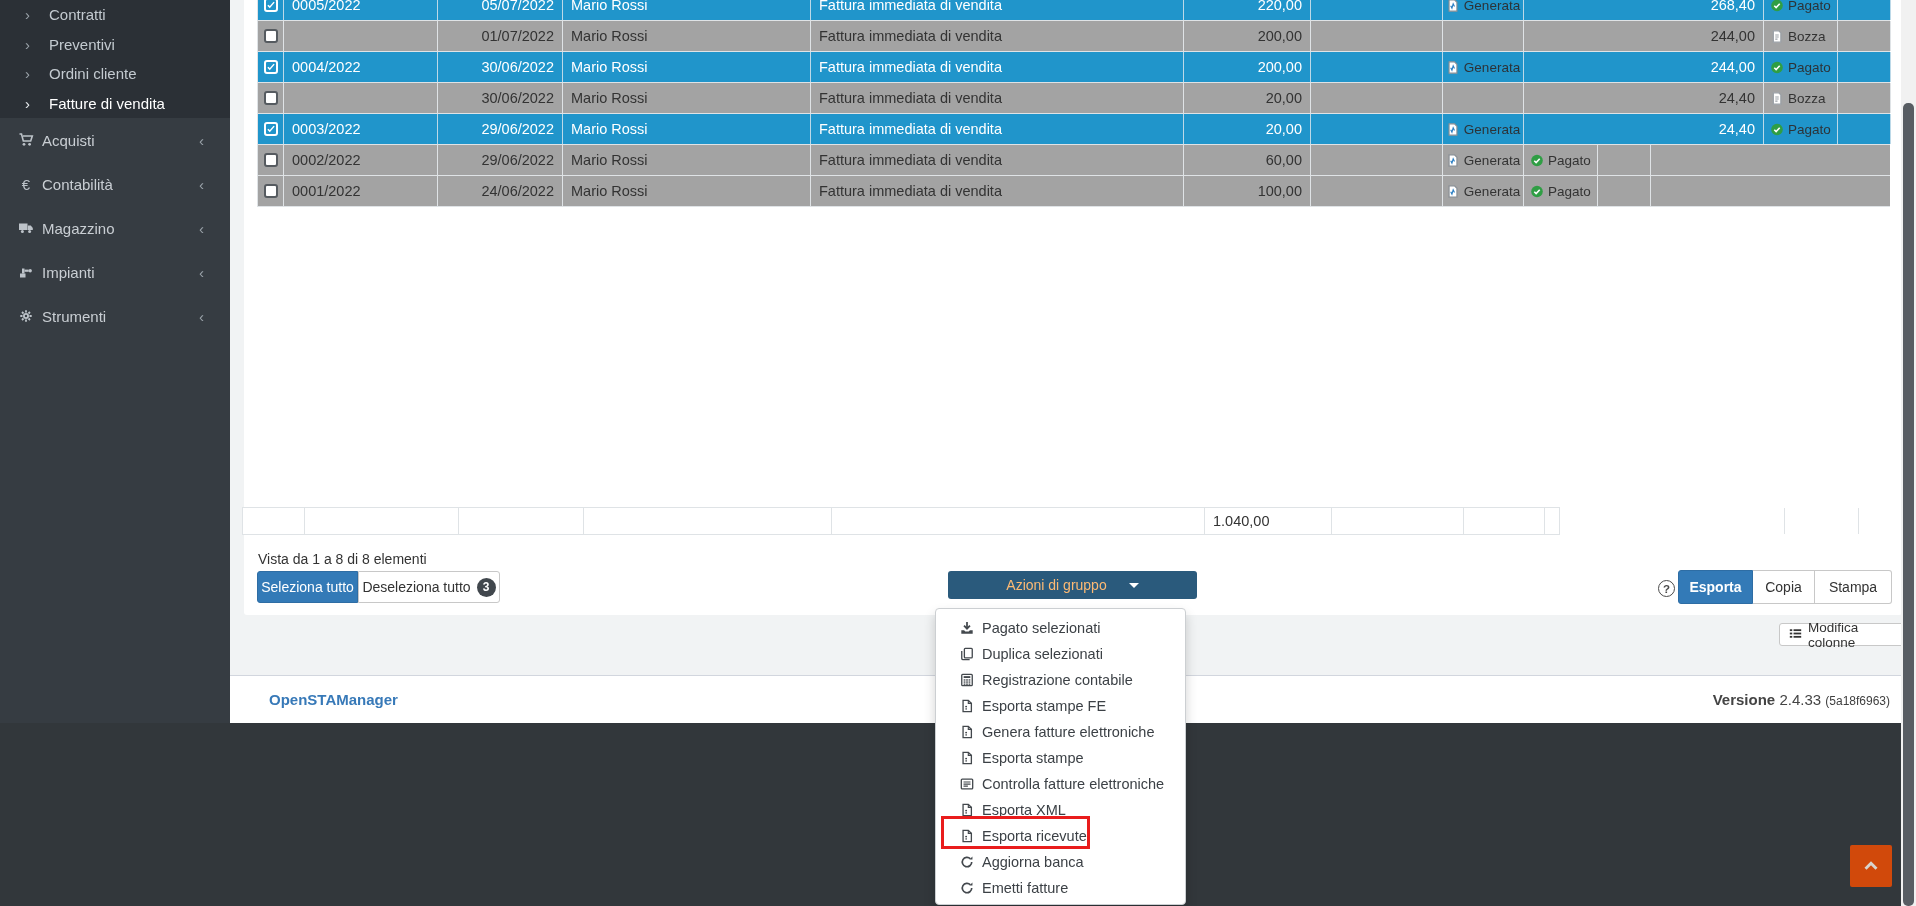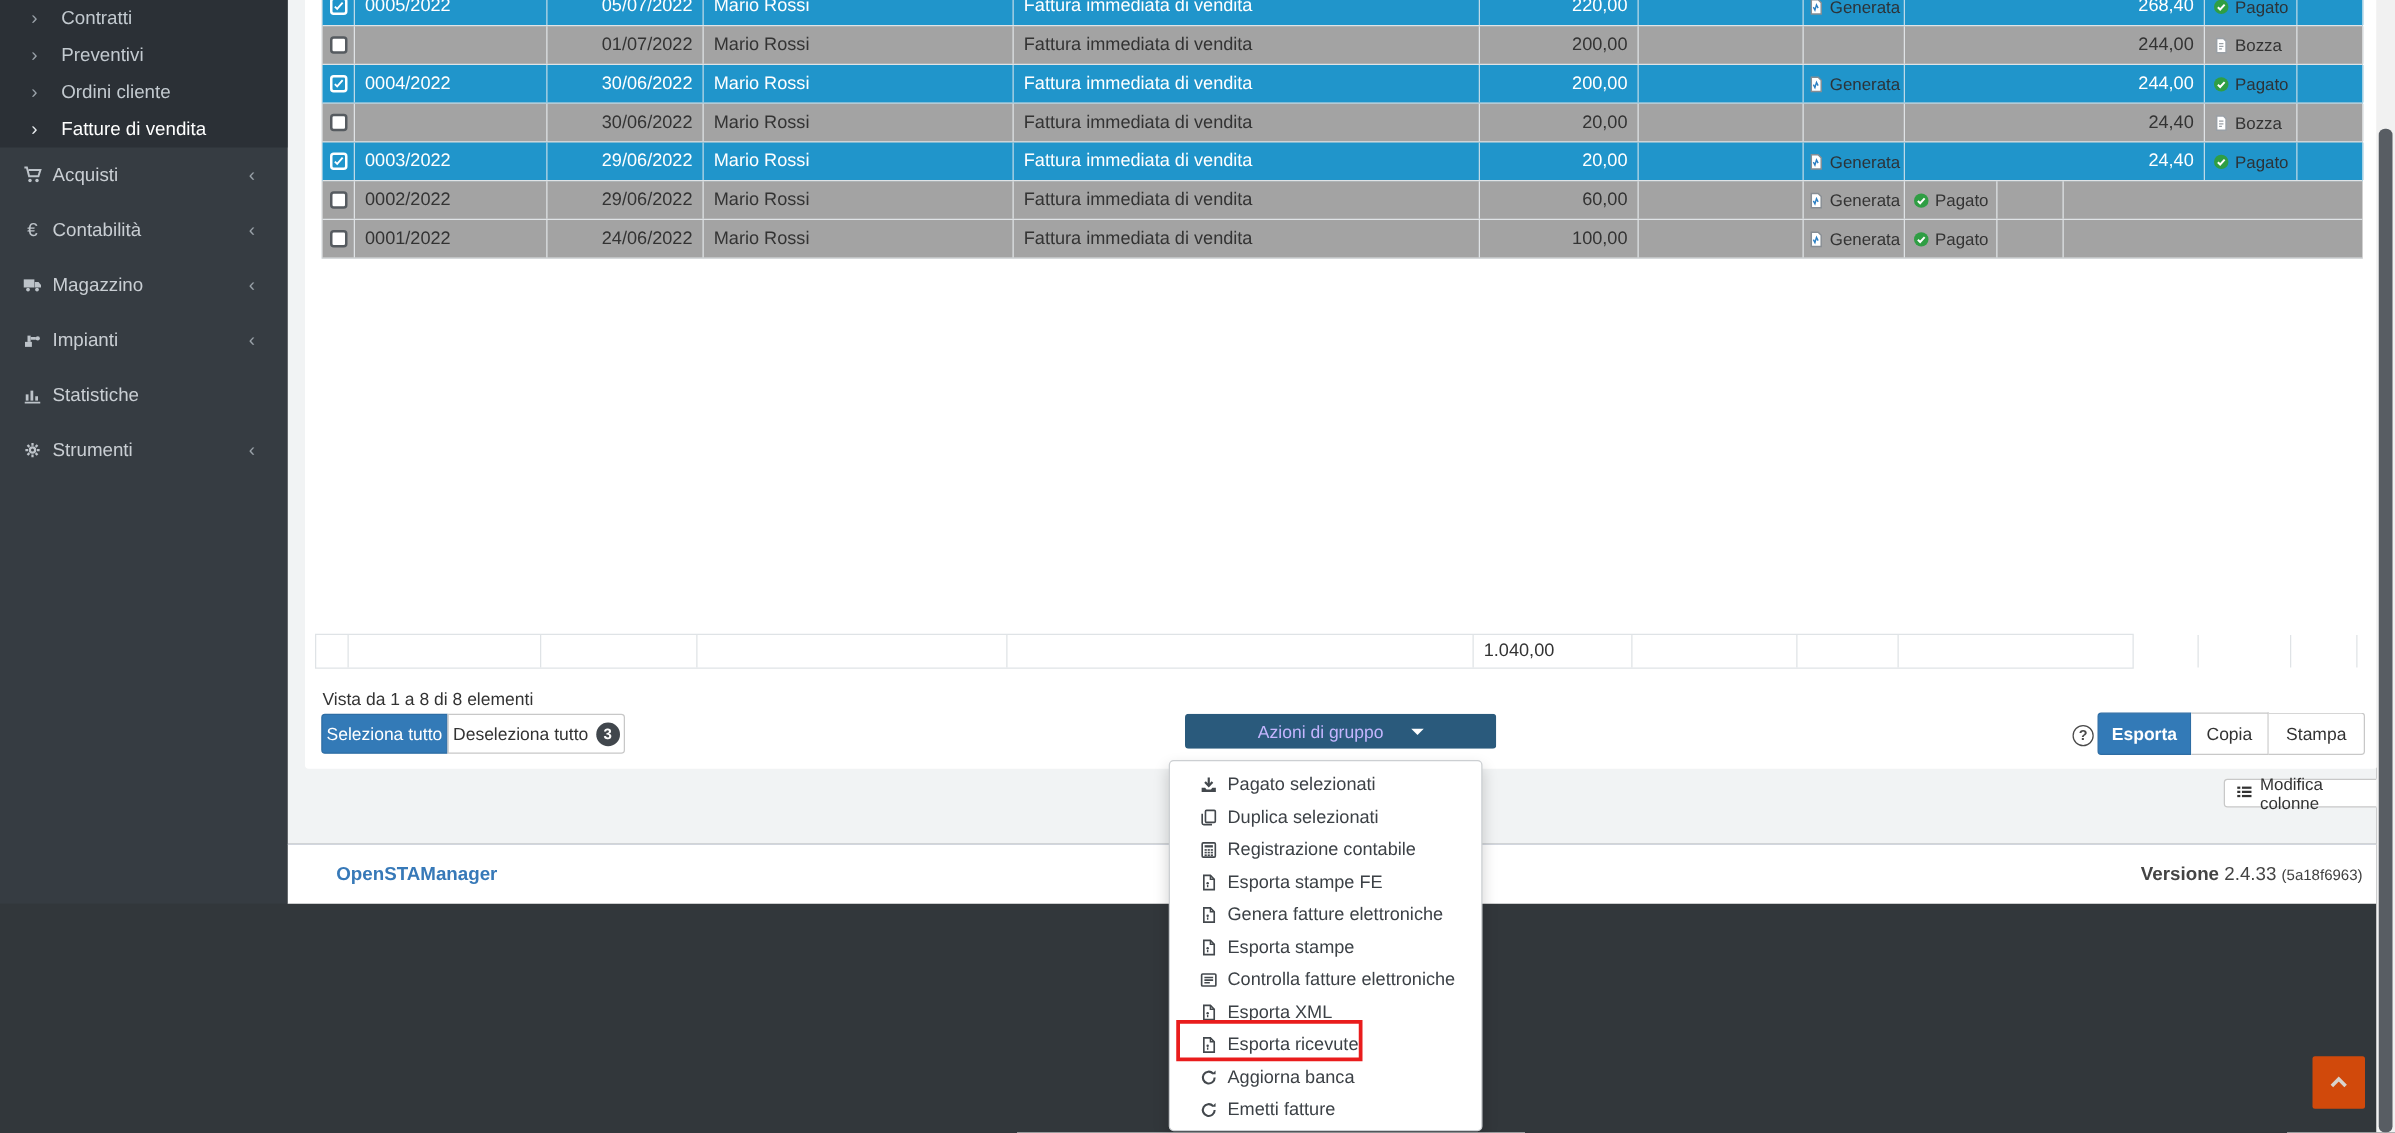--- a/index.html
+++ b/index.html
@@ -53,38 +53,38 @@
   .c-x2   { width:53px;  border-right:1px solid #dfe3e6; }
 
   .checkbox { width:14px; height:14px; border:2px solid #565b60; border-radius:3px; background:#fff; }
   .checkbox.checked { border-color:#fff; background:transparent; display:flex; align-items:center; justify-content:center; }
   .checkbox.checked svg { width:12px; height:12px; }
 
   .badge-ico { display:inline-flex; align-items:center; gap:4px; font-size:13.5px; color:#333; }
   .trow.sel .badge-ico { color:#2c3338; }
   .badge-ico svg { width:14px; height:15px; }
 
-  .totals-row { position:absolute; left:252px; top:507px; width:1455px; height:28px; z-index:2;
-                display:flex; background:#fff; border:1px solid #dfe3e6; font-size:14.5px; }
+  .totals-row { position:absolute; left:242px; top:507px; width:1318px; height:28px; z-index:2;
+                display:flex; background:#fff; border:1px solid #dfe3e6; font-size:14.5px;padding-left:36px; }
   .totals-row .cell { height:100%; }
 
   
   .vista { position:absolute; left:258px; top:551px; font-size:14px; color:#333; z-index:2; }
   .btn { display:inline-flex; align-items:center; justify-content:center; font-size:14px;
          cursor:pointer; border:1px solid transparent; user-select:none; }
   .btn-blue { background:#337ab7; color:#fff; border-color:#2e6da4; }
   .btn-white{ background:#fff; color:#333; border-color:#c8c8c8; }
   .sel-all  { position:absolute; left:257px; top:571px; width:101px; height:32px;
               border-radius:3px 0 0 3px; z-index:2; }
   .desel-all{ position:absolute; left:358px; top:571px; width:142px; height:32px;
               border-radius:0 3px 3px 0; gap:6px; z-index:2; }
   .count-badge { display:inline-flex; align-items:center; justify-content:center; width:19px; height:19px;
                  border-radius:50%; background:#41474d; color:#fff; font-size:12px; font-weight:bold; }
   .group-btn { position:absolute; left:948px; top:571px; width:249px; height:28px;
-               background:#2a5a7c; color:#c4b5fd; border-radius:3px; z-index:2; gap:22px; }
+               background:#2a5a7c; color:#fdba74; border-radius:3px; z-index:2; gap:22px; }
   .caret { width:0; height:0; border-left:5px solid transparent; border-right:5px solid transparent;
            border-top:5px solid #fff; }
   .help-ico { position:absolute; left:1658px; top:580px; width:17px; height:17px; border:1.6px solid #4a4a4a;
               border-radius:50%; color:#4a4a4a; font-size:11.5px; font-weight:bold;
               display:flex; align-items:center; justify-content:center; z-index:2; }
   .exp-btn   { position:absolute; left:1678px; top:570px; width:75px; height:34px; border-radius:3px 0 0 3px; z-index:2;font-weight:bold; }
   .copy-btn  { position:absolute; left:1753px; top:570px; width:62px; height:34px; border-left:none; z-index:2; }
   .print-btn { position:absolute; left:1815px; top:570px; width:77px; height:34px; border-radius:0 3px 3px 0; border-left:none; z-index:2; }
   .modcol-btn{ position:absolute; left:1779px; top:623px; height:23px; padding:0 9px; gap:6px;
                font-size:13.5px; border-radius:3px; z-index:2; }
@@ -182,32 +182,20 @@
             <rect x="2" y="9.5" width="5.5" height="4" fill="currentColor"></rect>
             <rect x="4" y="4.5" width="2.5" height="5" fill="currentColor"></rect>
             <rect x="6.5" y="5.6" width="4.2" height="2.2" fill="currentColor"></rect>
             <circle cx="12.2" cy="6.7" r="1.7" fill="currentColor"></circle>
           </svg>
         </span>
     <span class="lbl">Impianti</span>
     <span class="angle-l">‹</span>
   </div>
 
-  <div class="main-item">
-    <span class="mi-icon">
-          <svg viewBox="0 0 16 16">
-            <path d="M1.8 14h12.4" stroke="currentColor" stroke-width="1.4"></path>
-            <rect x="2.6" y="7.5" width="2.2" height="5" fill="currentColor"></rect>
-            <rect x="6.4" y="4.5" width="2.2" height="8" fill="currentColor"></rect>
-            <rect x="10.2" y="9" width="2.2" height="3.5" fill="currentColor"></rect>
-          </svg>
-        </span>
-    <span class="lbl">Statistiche</span>
-
-  </div>
 
   <div class="main-item">
     <span class="mi-icon">
           <svg viewBox="0 0 16 16">
             <g stroke="currentColor" stroke-width="1.8" fill="none">
               <circle cx="8" cy="8" r="2.1"></circle>
               <path d="M8 2.3v2.2M8 11.5v2.2M2.3 8h2.2M11.5 8h2.2M4 4l1.5 1.5M10.5 10.5 12 12M12 4l-1.5 1.5M5.5 10.5 4 12"></path>
             </g>
           </svg>
         </span>

